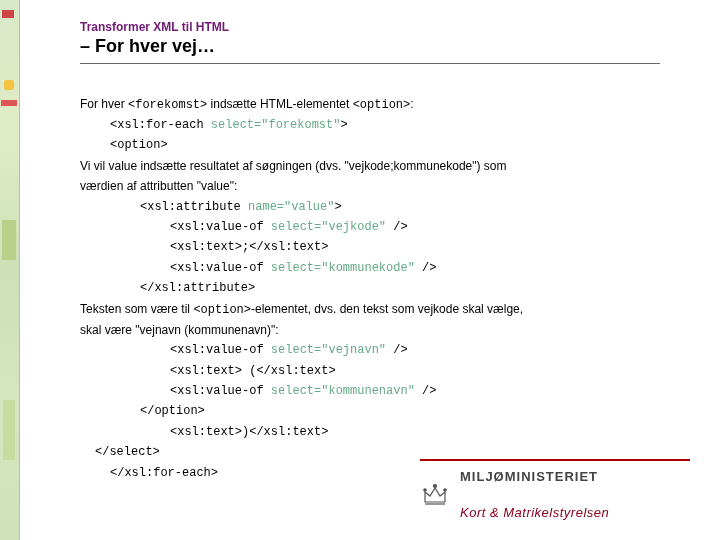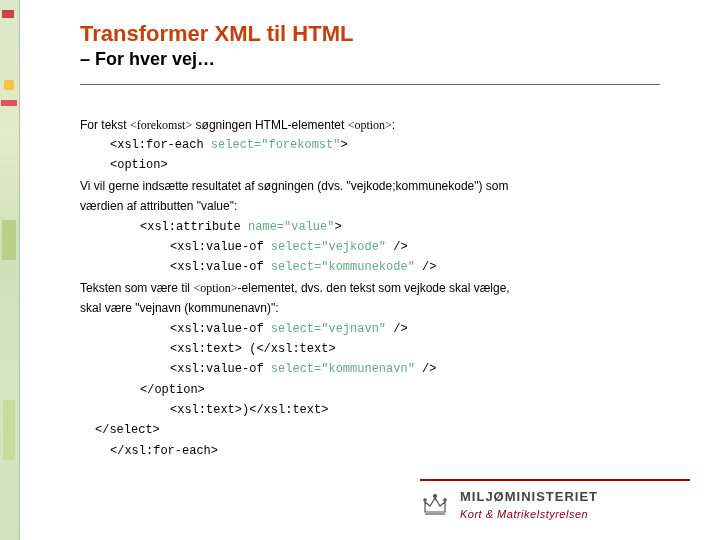--- a/index.html
+++ b/index.html
@@ -4,66 +4,68 @@
 <style>
   * { margin: 0; padding: 0; box-sizing: border-box; }
   body { width: 720px; height: 540px; font-family: Arial, Helvetica, sans-serif; background: #fff; position: relative; overflow: hidden; }
   .map-strip { position: absolute; left: 0; top: 0; width: 20px; height: 540px; background: linear-gradient(180deg, #d9e8c8 0%, #e0ecc5 25%, #cde0b8 50%, #d5e6c0 75%, #cfe2ba 100%); border-right: 1px solid #bbb; }
   .map-strip::before { content: ""; position: absolute; left: 2px; top: 10px; width: 12px; height: 8px; background: #c44; }
   .map-strip::after { content: ""; position: absolute; left: 1px; top: 100px; width: 16px; height: 6px; background: #d55; }
   .map-dot1 { position: absolute; left: 4px; top: 80px; width: 10px; height: 10px; background: #f5c542; border-radius: 2px; }
   .map-dot2 { position: absolute; left: 2px; top: 220px; width: 14px; height: 40px; background: #b8d088; }
   .map-dot3 { position: absolute; left: 3px; top: 400px; width: 12px; height: 60px; background: #c8dca0; }
   .content { position: absolute; left: 80px; top: 20px; width: 580px; }
-  .title { font-size: 22px; font-weight: bold; color: #c2410c; line-height: 1.3; }
-  .subtitle { font-size: 18px; font-weight: bold; color: #000; margin-bottom: 14px; }
+  .title { font-size: 12px; font-weight: bold; color: #701a75; line-height: 1.3; }
+  .subtitle { font-size: 18px; font-weight: bold; color: #000; margin-bottom: 6px; }
   .hr { border: none; border-top: 1px solid #666; margin-bottom: 30px; }
   .body { font-size: 12px; color: #000; line-height: 1.7; }
   .mono { font-family: "Courier New", monospace; font-size: 12px; }
-  .inline-mono { font-family: Liberation Serif, serif; }
+  .inline-mono { font-family: Liberation Mono, monospace; }
   .attr { color: #6a8; }
   .idt0 { margin-left: 0; }
   .idt1 { margin-left: 30px; }
   .idt2 { margin-left: 60px; }
   .idt3 { margin-left: 90px; }
   .footer { position: absolute; right: 30px; bottom: 20px; text-align: left; }
   .footer-line { border-top: 2px solid #a00; width: 270px; margin-bottom: 8px; }
   .footer-logo { display: flex; align-items: center; gap: 10px; }
   .crown { width: 30px; height: 30px; position: relative; }
   .crown svg { width: 100%; height: 100%; }
   .footer-text { font-size: 13px; font-weight: bold; letter-spacing: 1px; color: #444; line-height: 1.3; }
-  .footer-sub { font-size: 11px; color: #8a0020; font-style: italic; margin-top: 2px; letter-spacing: 0.5px; }
+  .footer-sub { font-size: 13px; color: #8a0020; font-style: italic; margin-top: 19px; letter-spacing: 0.5px; }
 </style>
 </head>
 <body>
 
 <div class="map-strip">
   <div class="map-dot1"></div>
   <div class="map-dot2"></div>
   <div class="map-dot3"></div>
 </div>
 
 <div class="content">
   <div class="title">Transformer XML til HTML</div>
   <div class="subtitle">– For hver vej…</div>
   <hr class="hr">
 
   <div class="body">
     <div class="idt0">
-      <span>For tekst </span><span class="inline-mono">&lt;forekomst&gt;</span><span> søgningen HTML-elementet </span><span class="inline-mono">&lt;option&gt;</span><span>:</span>
+      <span>For hver </span><span class="inline-mono">&lt;forekomst&gt;</span><span> indsætte HTML-elementet </span><span class="inline-mono">&lt;option&gt;</span><span>:</span>
     </div>
     <div class="mono idt1"><span>&lt;xsl:for-each </span><span class="attr">select="forekomst"</span><span>&gt;</span></div>
     <div class="mono idt1">&lt;option&gt;</div>
 
-    <div class="idt0">Vi vil gerne indsætte resultatet af søgningen (dvs. "vejkode;kommunekode") som</div>
+    <div class="idt0">Vi vil value indsætte resultatet af søgningen (dvs. "vejkode;kommunekode") som</div>
     <div class="idt0">værdien af attributten "value":</div>
 
     <div class="mono idt2"><span>&lt;xsl:attribute </span><span class="attr">name="value"</span><span>&gt;</span></div>
     <div class="mono idt3"><span>&lt;xsl:value-of </span><span class="attr">select="vejkode"</span><span> /&gt;</span></div>
+    <div class="mono idt3">&lt;xsl:text&gt;;&lt;/xsl:text&gt;</div>
     <div class="mono idt3"><span>&lt;xsl:value-of </span><span class="attr">select="kommunekode"</span><span> /&gt;</span></div>
+    <div class="mono idt2">&lt;/xsl:attribute&gt;</div>
 
     <div class="idt0">
       <span>Teksten som være til </span><span class="inline-mono">&lt;option&gt;</span><span>-elementet, dvs. den tekst som vejkode skal vælge,</span>
     </div>
     <div class="idt0">skal være "vejnavn (kommunenavn)":</div>
 
     <div class="mono idt3"><span>&lt;xsl:value-of </span><span class="attr">select="vejnavn"</span><span> /&gt;</span></div>
     <div class="mono idt3">&lt;xsl:text&gt; (&lt;/xsl:text&gt;</div>
     <div class="mono idt3"><span>&lt;xsl:value-of </span><span class="attr">select="kommunenavn"</span><span> /&gt;</span></div>
     <div class="mono idt2">&lt;/option&gt;</div>

